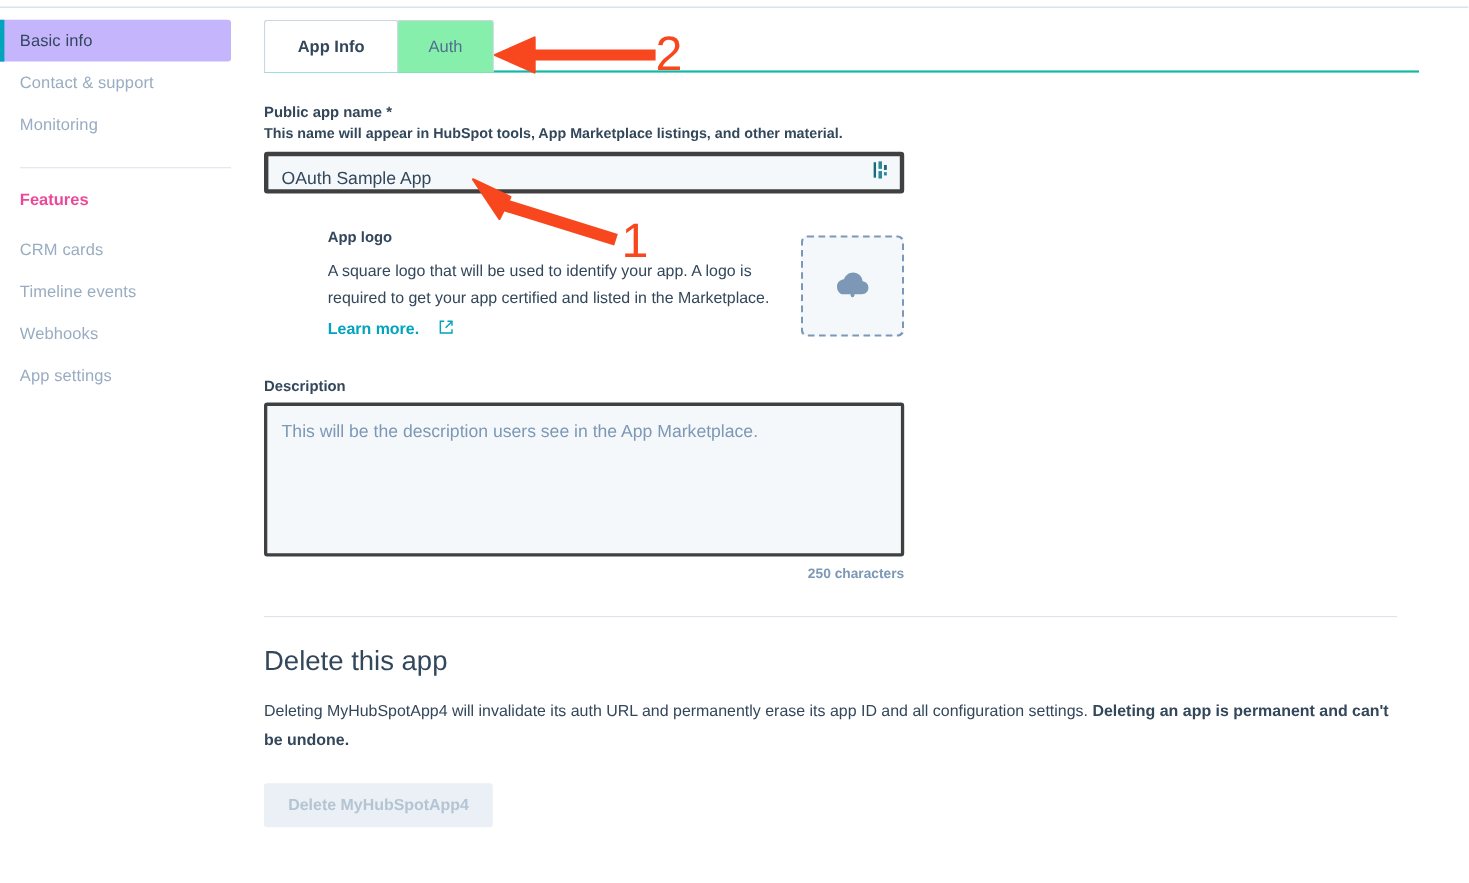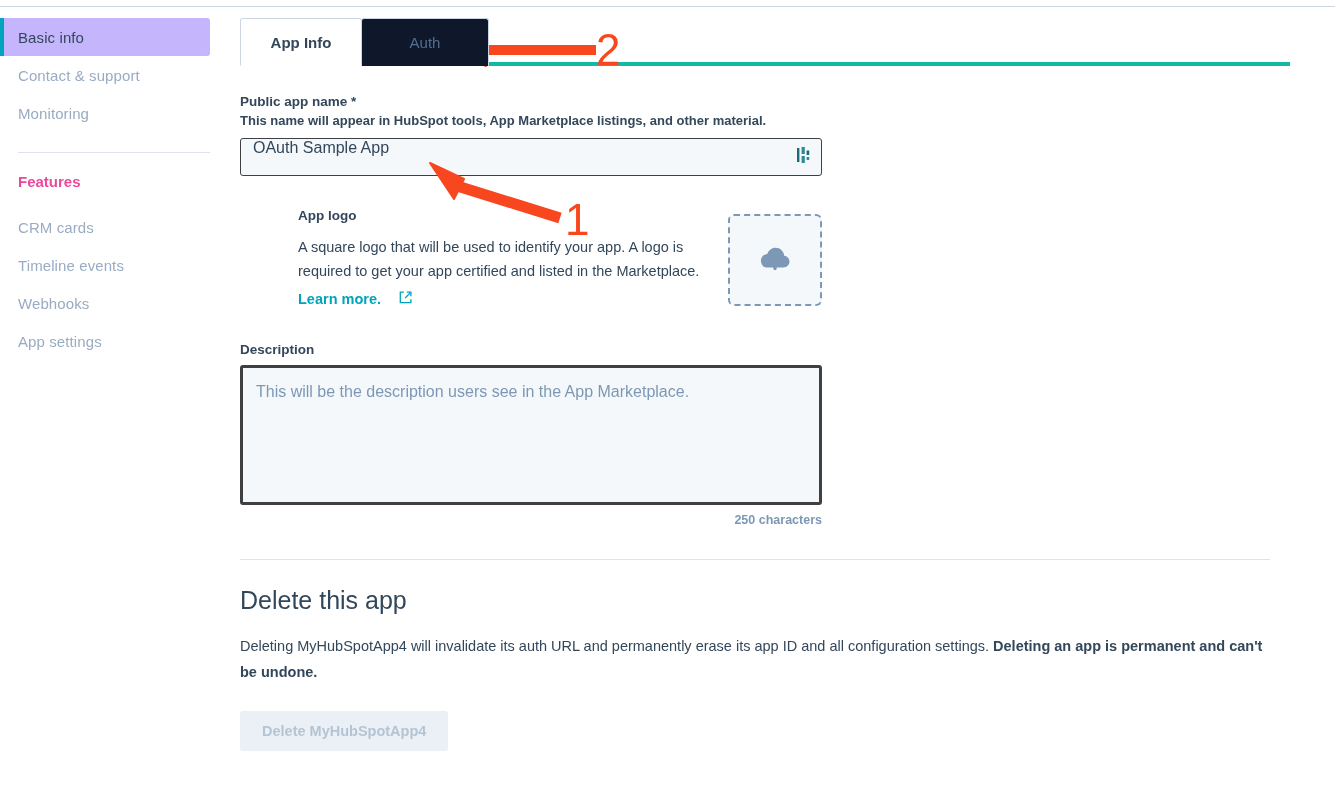--- a/index.html
+++ b/index.html
@@ -72,21 +72,21 @@
   .main {
     position: absolute;
     left: 240px; top: 18px;
     width: 1060px;
   }
 
   
   .tabbar {
     position: relative;
     height: 48px;
-    border-bottom: 4px solid #14b8a6;
+    border-bottom: 2px solid #14b8a6;
     width: 1050px;
     text-decoration: underline;
   }
   .tab {
     position: absolute;
     top: 0;
     height: 48px;
     display: flex;
     align-items: center;
     justify-content: center;
@@ -99,22 +99,22 @@
     left: 0;
     width: 122px;
     background: #ffffff;
     color: #33475b;
     font-weight: bold;
     border-bottom: 1px solid #ffffff;
     z-index: 3;
   }
   .tab.inactive {
     left: 121px;
-    width: 128px;
-    background: #0f172a;
+    width: 88px;
+    background: #86efac;
     color: #516f90;
     z-index: 2;
   }
 
   
   .form { padding-top: 28px; width: 1050px; }
 
   .field-label {
     font-size: 13.5px;
     font-weight: bold;
@@ -125,24 +125,24 @@
     font-size: 13px;
     font-weight: bold;
     color: #33475b;
     margin-bottom: 10px;
   }
   .text-input {
     position: relative;
     width: 582px;
     height: 38px;
     background: #f5f8fa;
-    border: 1px solid #404040;
+    border: 4px solid #404040;
     border-radius: 3px;
     display: flex;
-    align-items: flex-start;
+    align-items: flex-end;
     padding: 0 52px 0 12px;
     font-size: 16px;
     color: #33475b;
   }
   .input-adorn {
     position: absolute;
     right: 10px; top: 50%;
     transform: translateY(-50%);
     display: block;
   }

